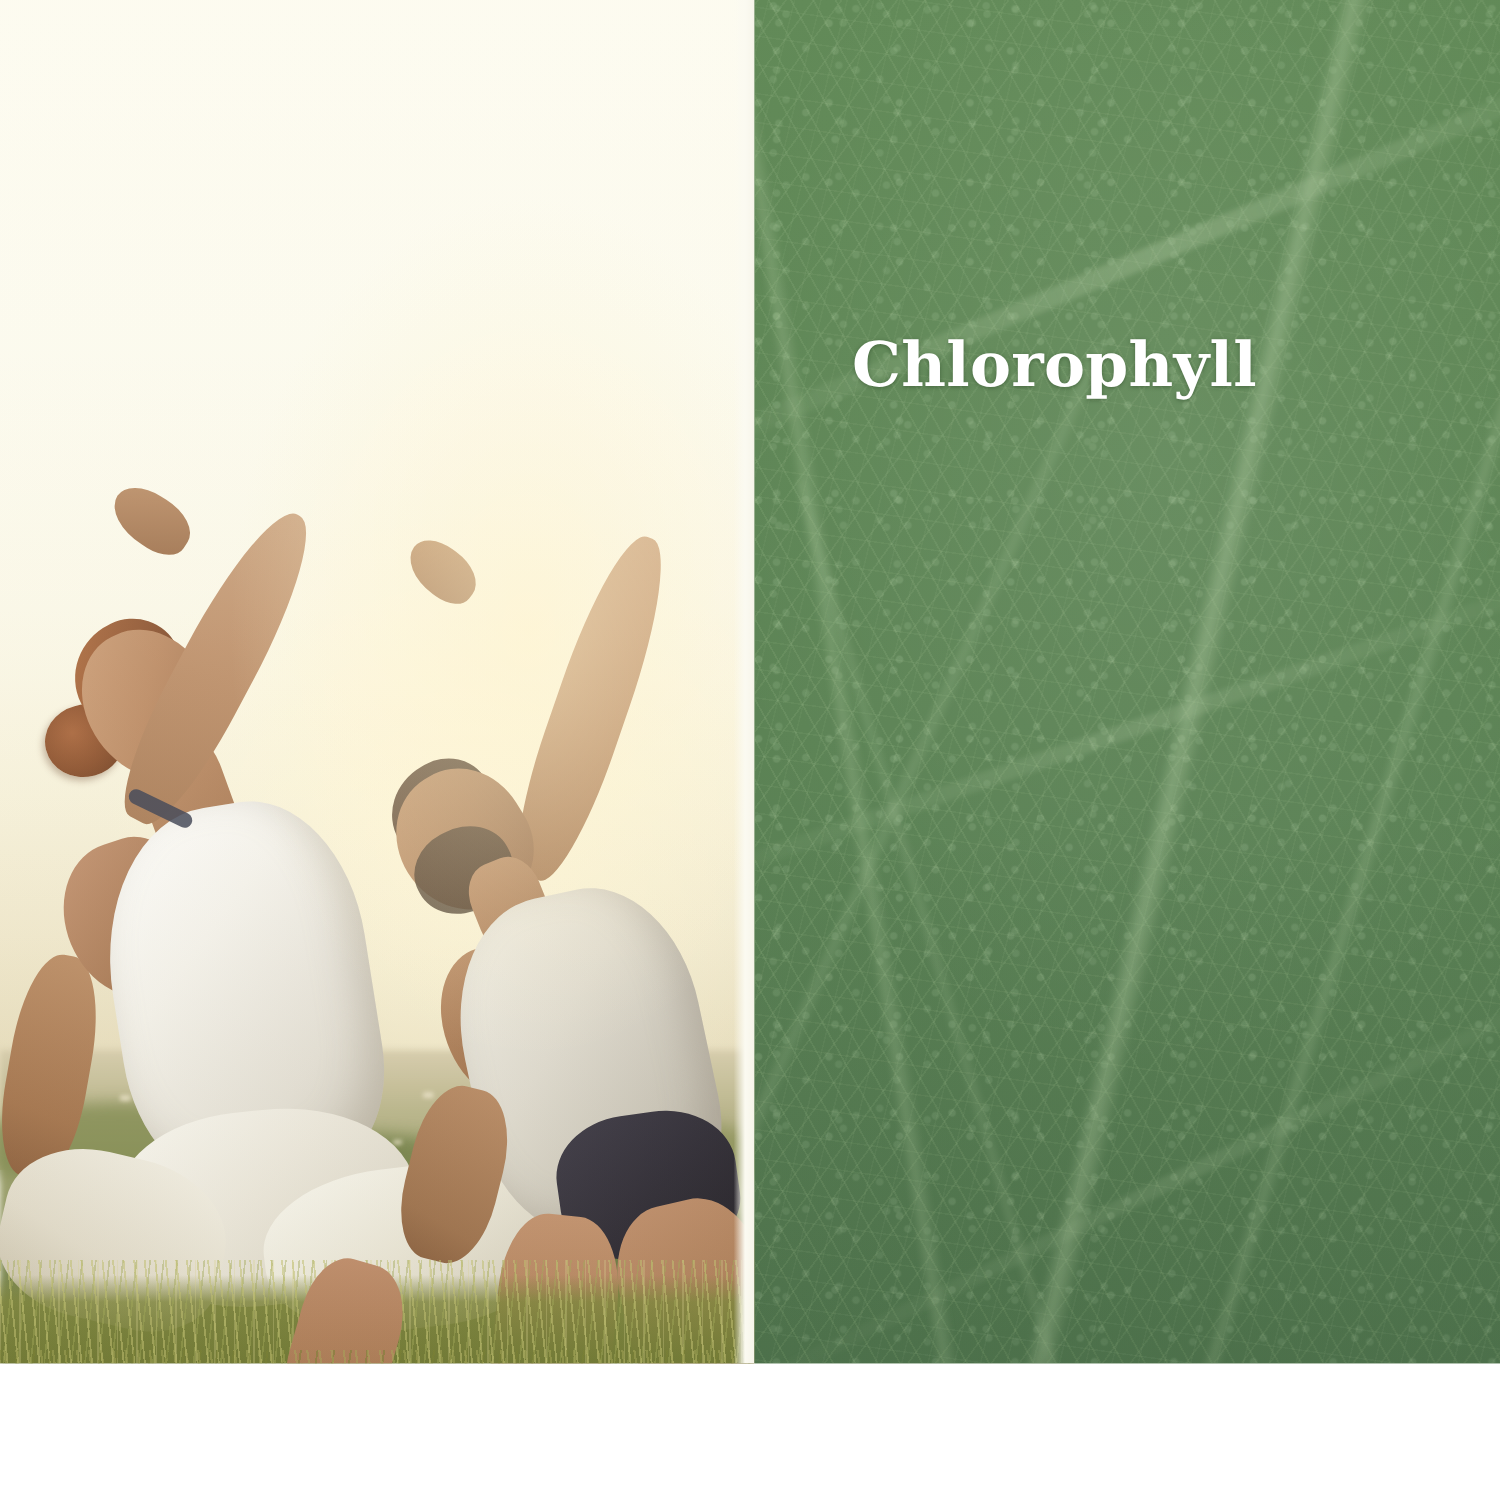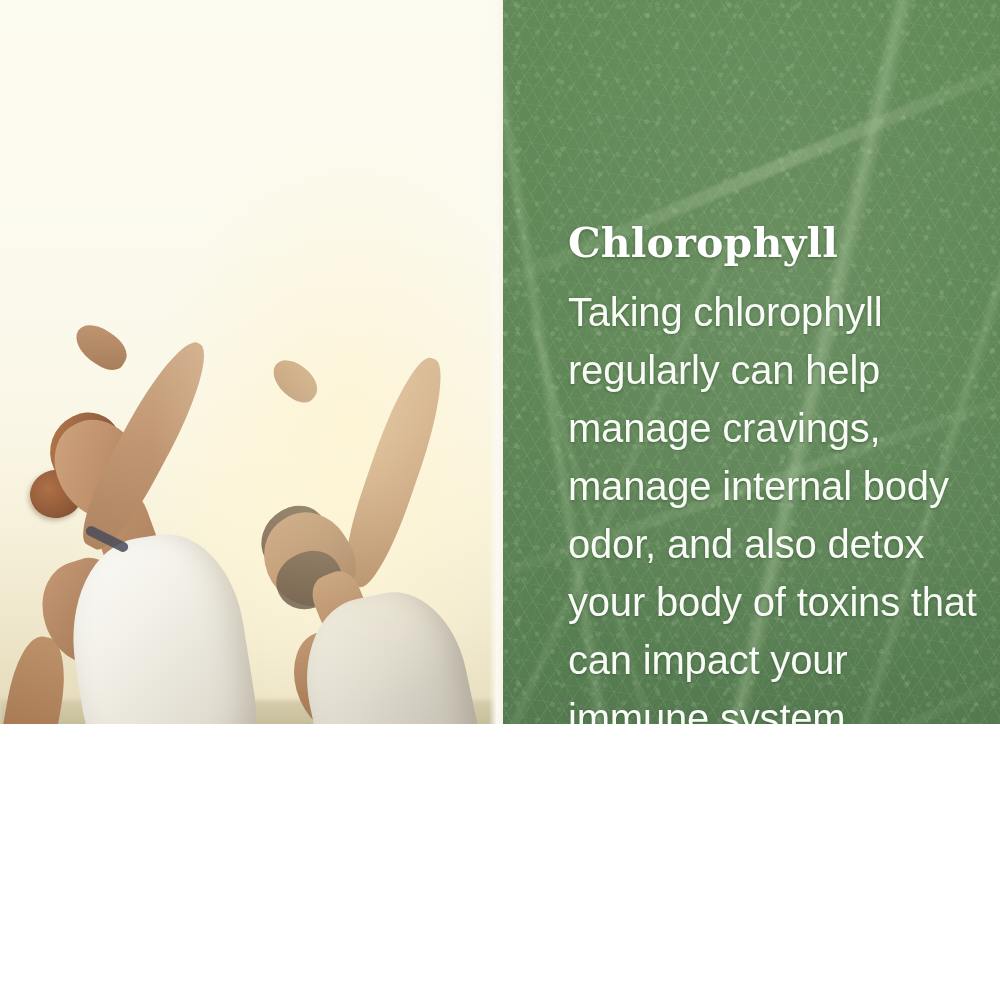--- a/index.html
+++ b/index.html
@@ -8,21 +8,21 @@
     padding: 0;
     background: #ffffff;
   }
   body {
     font-family: "Liberation Sans", sans-serif;
   }
 
   #card {
     position: relative;
     width: 1000px;
-    height: 724px;
+    height: 909px;
     overflow: hidden;
     background: #fbfaf2;
   }
 
   
   .photo-panel {
     position: absolute;
     left: 0;
     top: 0;
     width: 503px;
@@ -538,17 +538,16 @@
     <div class="vein v3"></div>
     <div class="vein v4"></div>
     <div class="vein v5"></div>
     <div class="vein-cross c1"></div>
     <div class="vein-cross c2"></div>
     <div class="vein-cross c3"></div>
     <div class="leaf-shade"></div>
 
     <div class="text-block">
       <h1 class="card-title">Chlorophyll</h1>
-      <p class="card-body">Taking chlorophyll regularly can help manage cravings, manage internal body odor, and also detox your body of toxins that can impact your immune system.</p>
     </div>
   </div>
 
 </div>
 
 </body></html>

